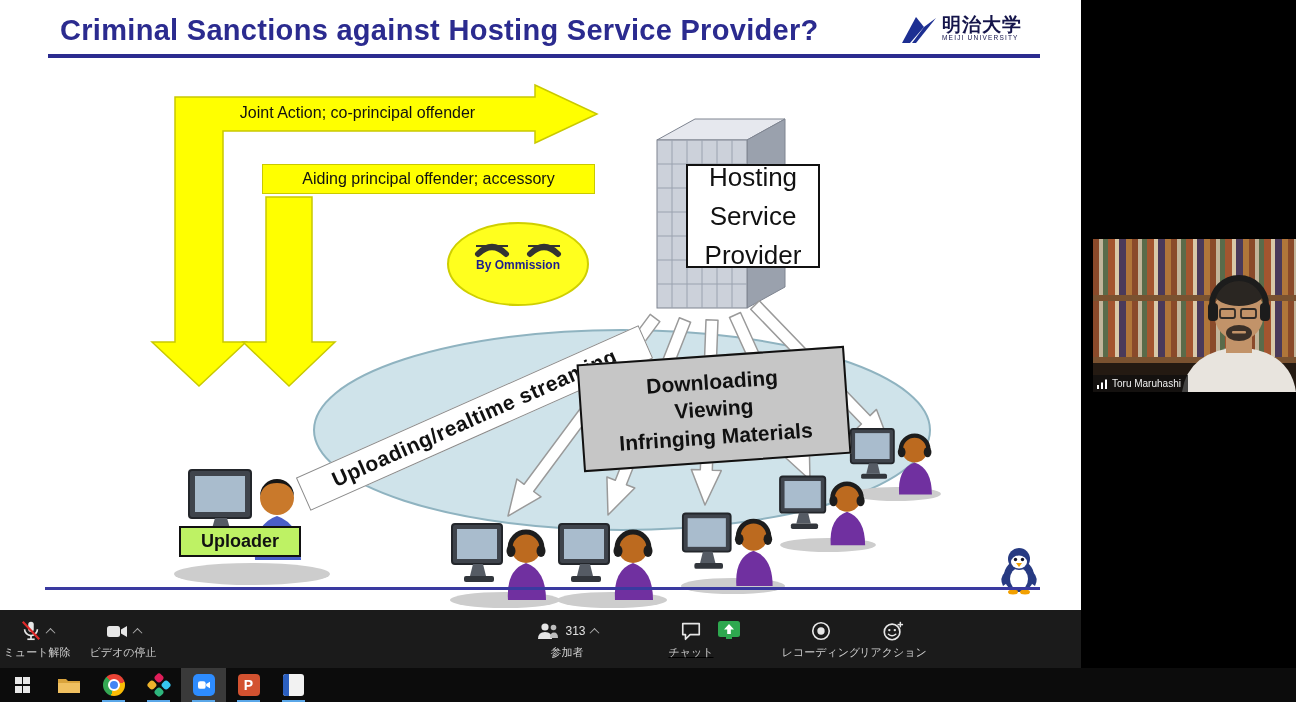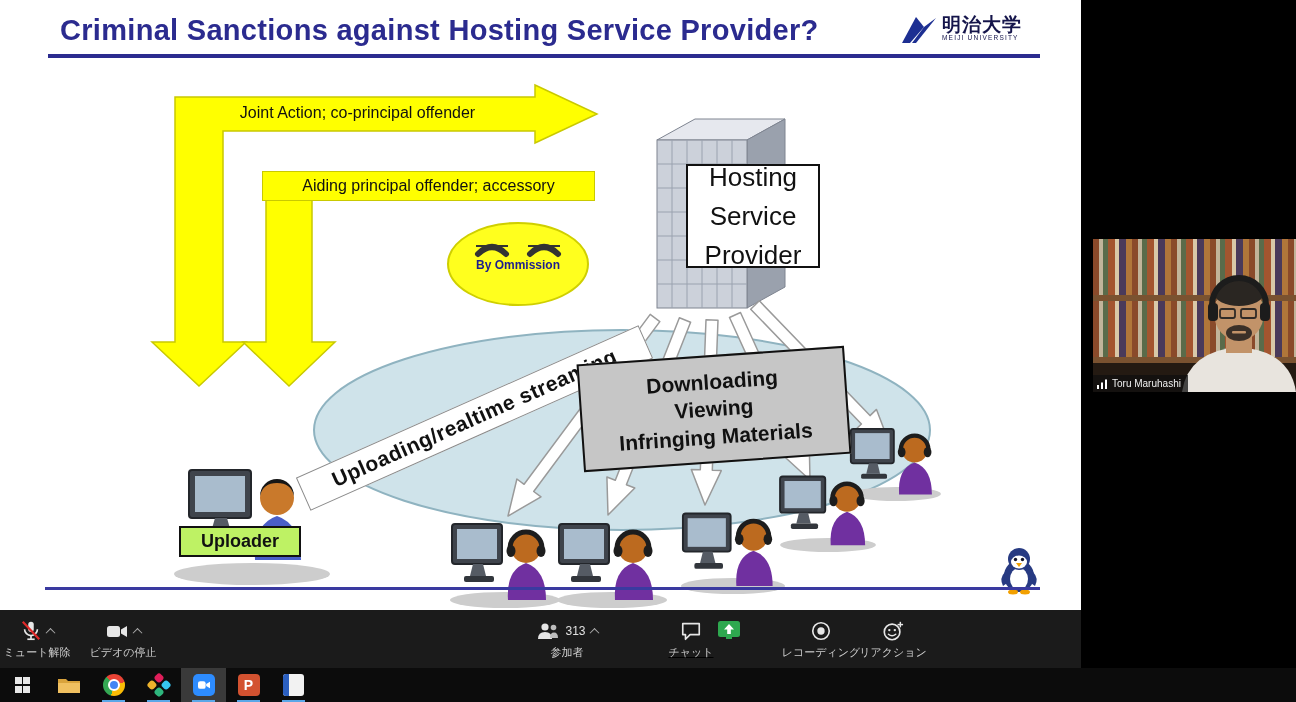--- a/index.html
+++ b/index.html
@@ -9,21 +9,21 @@
   
   .slide { position:absolute; left:0; top:0; width:1081px; height:692px; background:#fff; overflow:hidden; }
   .slide-title { position:absolute; left:60px; top:14px; width:900px; font-size:29px; font-weight:bold; color:#2b2b8f; letter-spacing:0.3px; white-space:nowrap; }
   .title-rule { position:absolute; left:48px; top:54px; width:992px; height:4px; background:#2b2b8f; }
   .bottom-rule { position:absolute; left:45px; top:587px; width:995px; height:3px; background:#3a3aa0; }
 
   .diagram-svg { position:absolute; left:0; top:0; width:1081px; height:610px; }
 
   .lbl { position:absolute; color:#111; }
   .joint-label { left:190px; top:104px; width:335px; text-align:center; font-size:16px; }
-  .aiding-label { left:262px; top:171px; width:333px; height:30px; background:#ffff00; border:1px solid #c9c900; display:flex; align-items:center; justify-content:center; font-size:16px; }
+  .aiding-label { left:262px; top:164px; width:333px; height:30px; background:#ffff00; border:1px solid #c9c900; display:flex; align-items:center; justify-content:center; font-size:16px; }
   .byom-label { left:448px; top:258px; width:140px; text-align:center; font-size:12px; font-weight:bold; color:#1d1d8f; }
   .hosting-box { left:686px; top:164px; width:134px; height:104px; background:#fff; border:2px solid #111; display:flex; flex-direction:column; align-items:center; justify-content:center; font-size:26px; line-height:1.5; }
   .banner { left:287px; top:400px; width:375px; height:36px; background:#fff; border:1px solid #8a8a8a; transform:rotate(-24deg); display:flex; align-items:center; justify-content:center; font-size:21px; font-weight:bold; letter-spacing:0.5px; white-space:nowrap; }
   .download-box { left:580px; top:355px; width:268px; height:108px; background:#c6c6c6; border:2px solid #111; transform:rotate(-4deg); display:flex; flex-direction:column; align-items:center; justify-content:center; font-size:21px; font-weight:bold; line-height:1.3; }
   .uploader-label { left:179px; top:526px; width:122px; height:31px; background:#bef264; border:2px solid #111; display:flex; align-items:center; justify-content:center; font-size:18px; font-weight:bold; }
 
   .meiji-logo { position:absolute; left:900px; top:15px; display:flex; gap:6px; }
   .meiji-text { display:flex; flex-direction:column; line-height:1.05; }
   .meiji-jp { font-size:19px; font-weight:bold; color:#14144a; letter-spacing:1px; }
   .meiji-en { font-size:6.5px; letter-spacing:1.2px; color:#14144a; }

